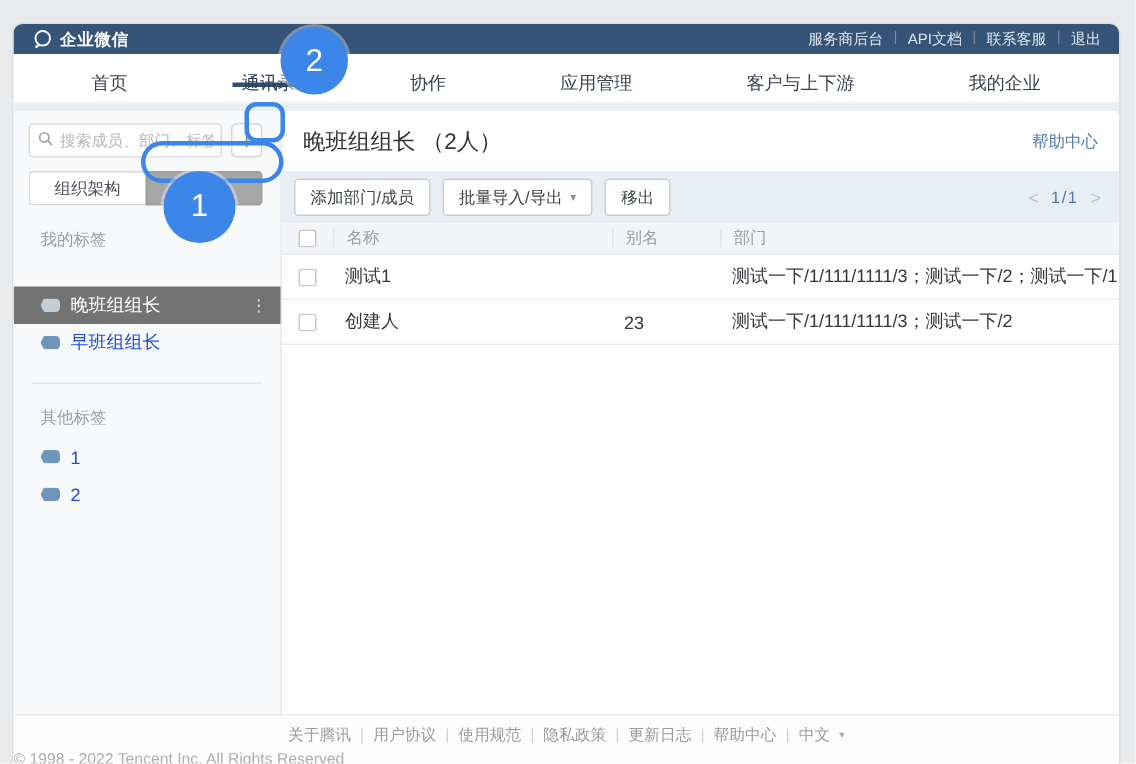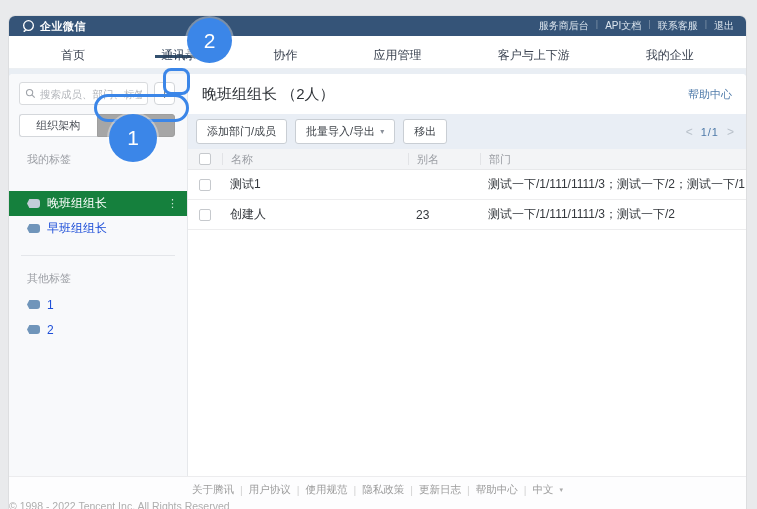--- a/index.html
+++ b/index.html
@@ -81,21 +81,21 @@
   .section-title { font-size:11px; color:#9a9da3; margin:15px 0 6px 18px; }
   .tag-item {
     height:25px; display:flex; align-items:center; gap:7px;
     padding-left:18px; font-size:12px; color:#1d4ed8; cursor:pointer;
   }
   .tag-item .tag-shape {
     width:13px; height:9px; border-radius:2px 3px 3px 2px; background:#7095ba;
     position:relative; flex:0 0 auto;
     clip-path:polygon(0 50%, 18% 0, 100% 0, 100% 100%, 18% 100%);
   }
-  .tag-item.selected { background:#15803d; color:#fff;margin-top:24px; }
+  .tag-item.selected { background:#737373; color:#fff;margin-top:24px; }
   .tag-item.selected .tag-shape { background:#c3cdd8; }
   .tag-item .dots { margin-left:auto; margin-right:9px; color:rgba(255,255,255,0.8); font-size:11px; letter-spacing:0; }
   .side-divider { border:none; border-top:1px solid #e4e6ea; margin:14px 12px 0 12px; }
   
   .content { flex:1 1 auto; background:#fff; display:flex; flex-direction:column; min-width:0; }
   .content-header {
     display:flex; align-items:center; justify-content:space-between;
     padding:11px 14px 10px 14px;
   }
   .page-title { font-size:15px; color:#2f3338; }

